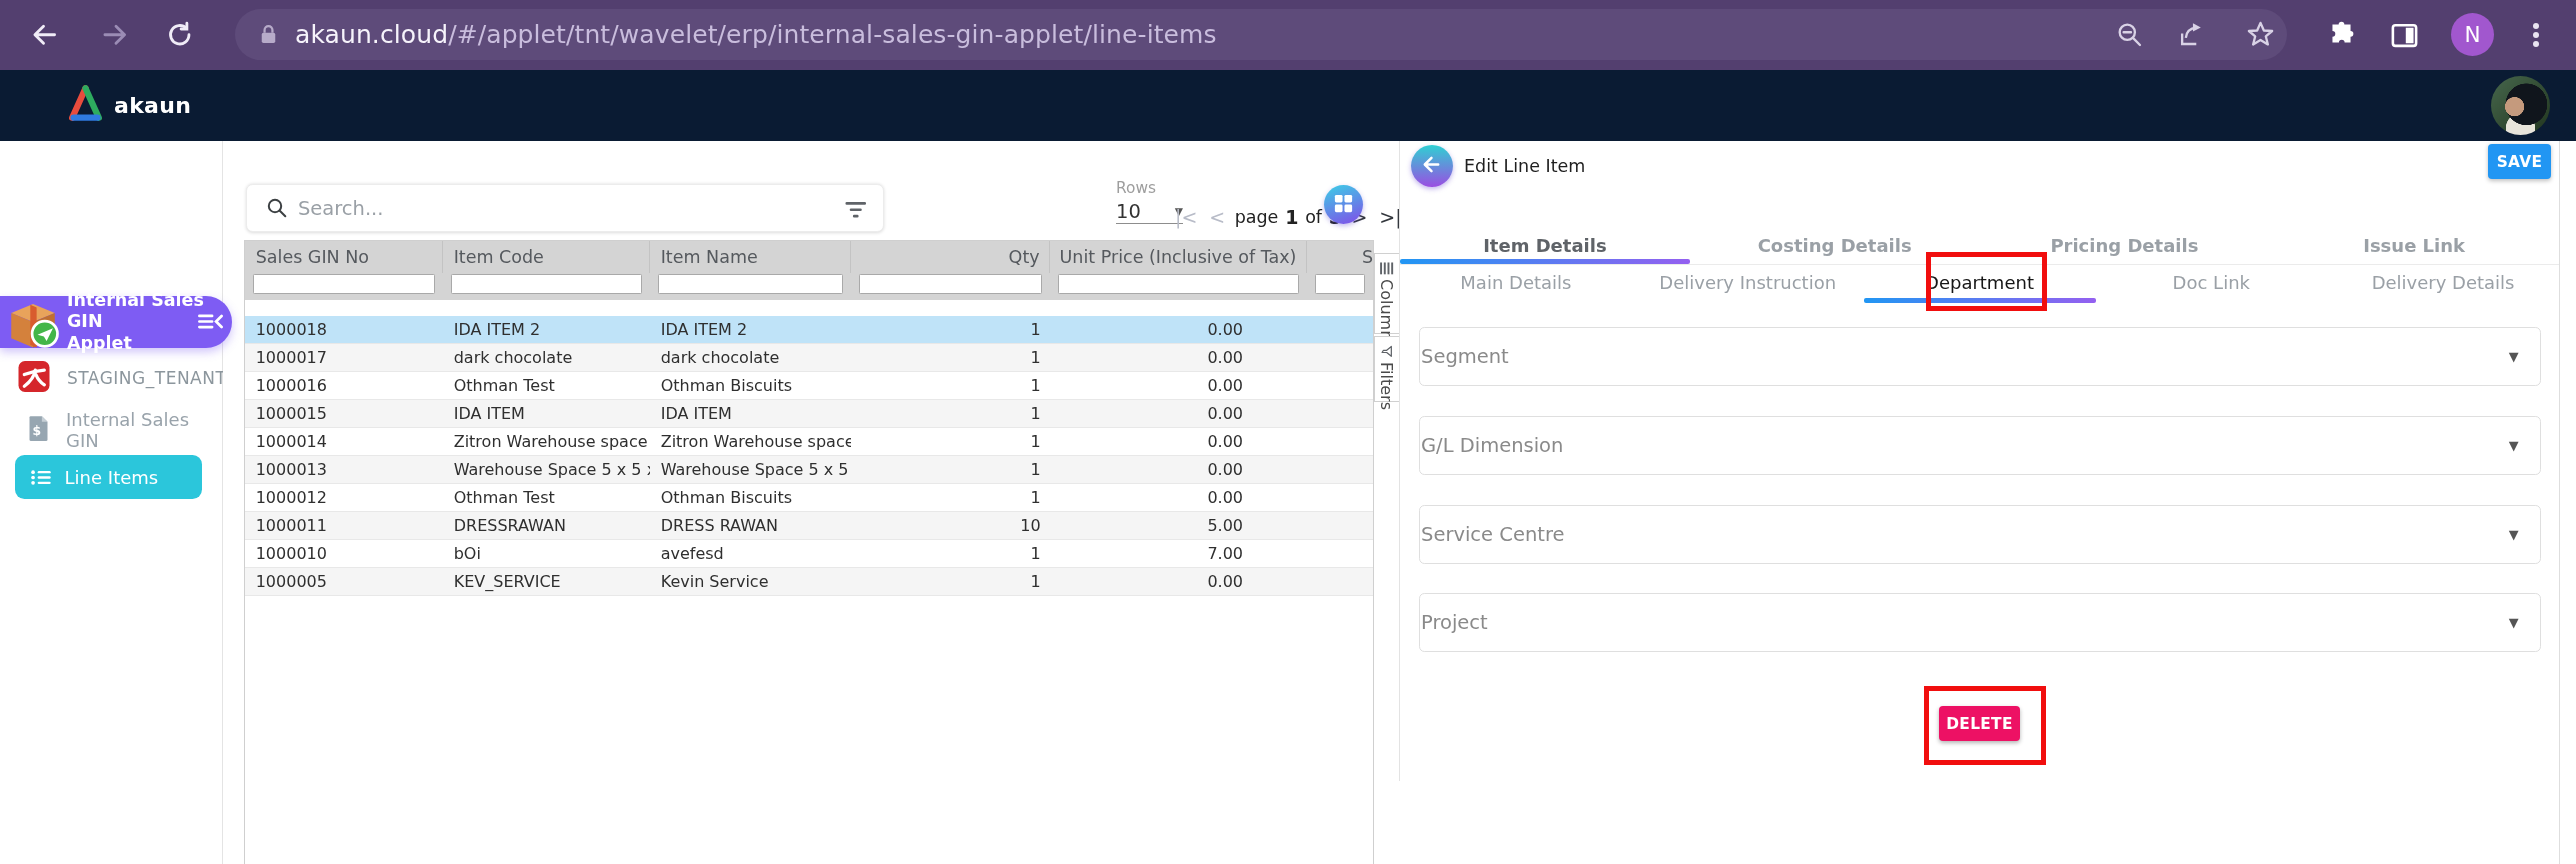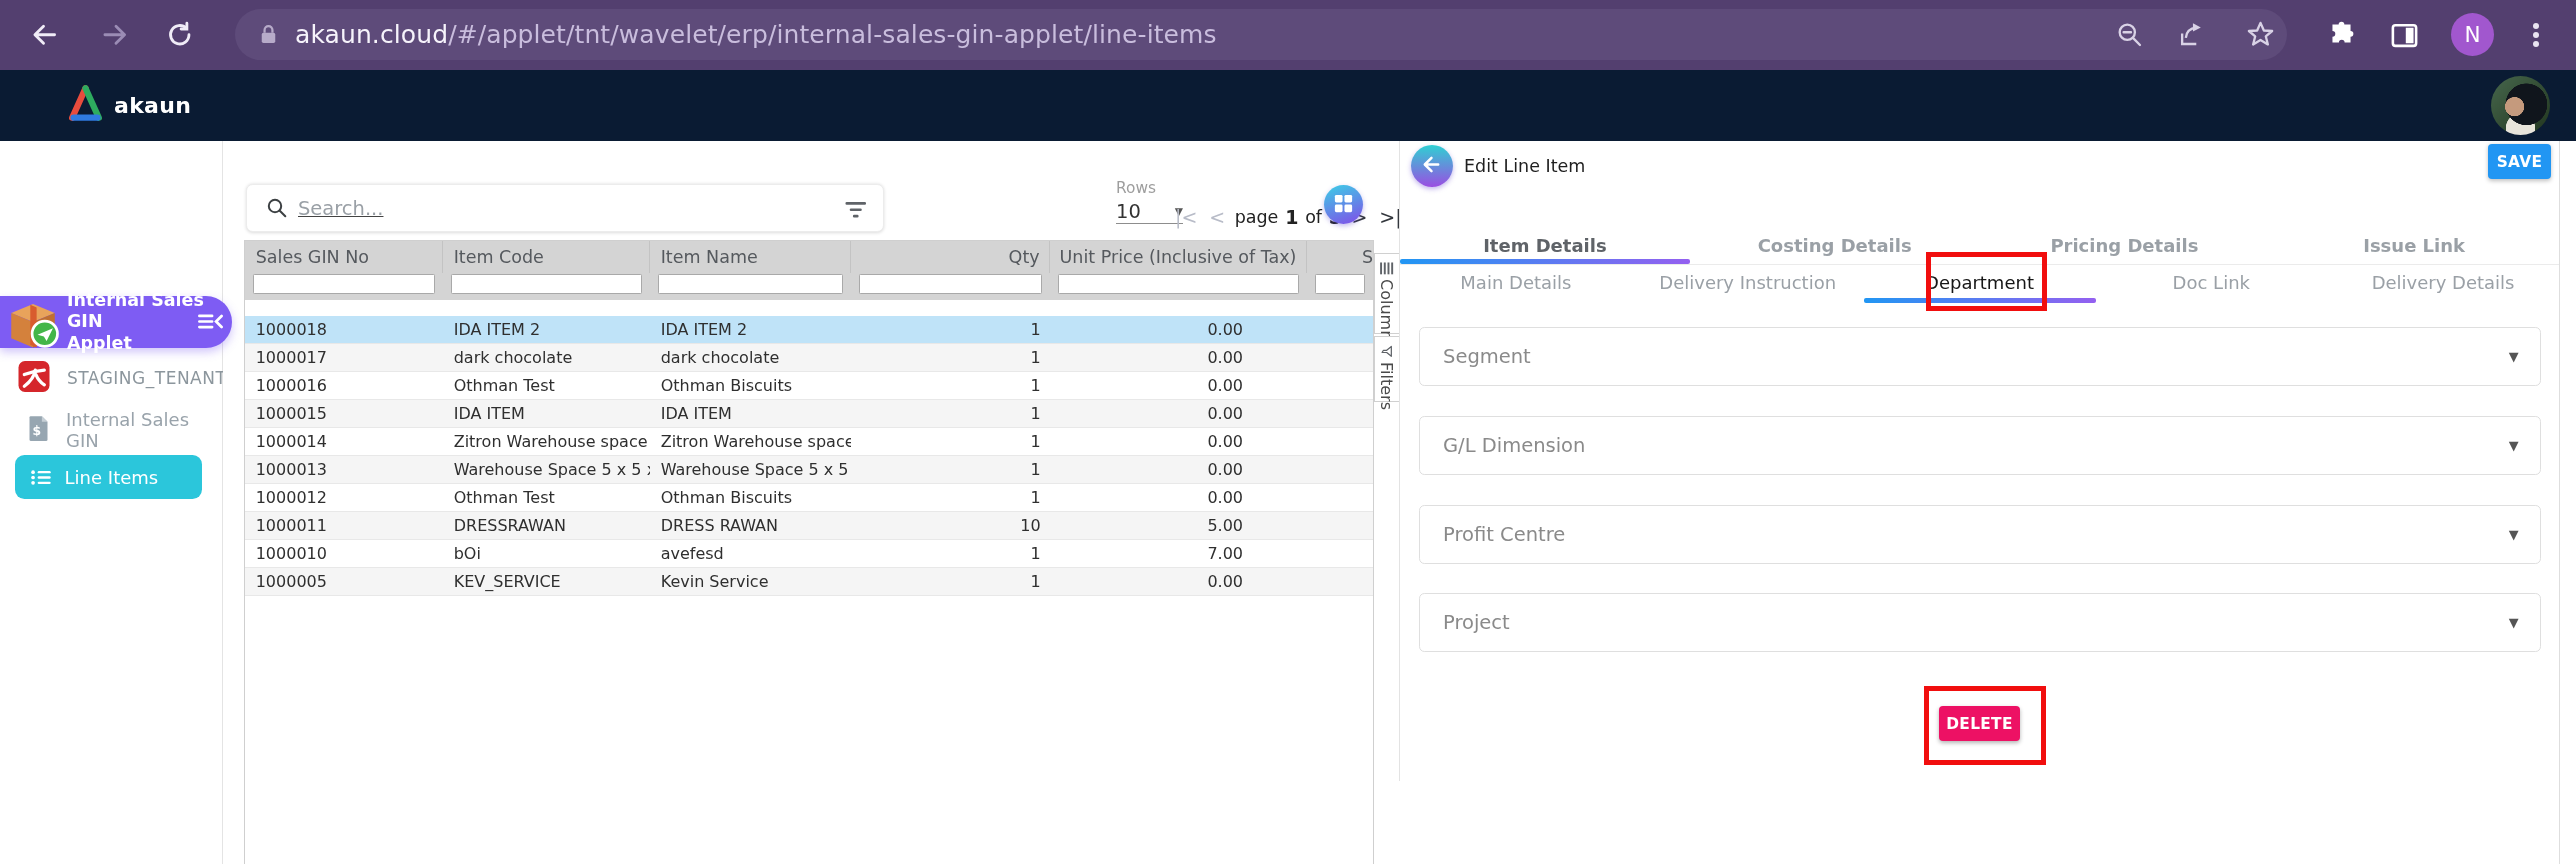--- a/index.html
+++ b/index.html
@@ -47,21 +47,21 @@
                     display:flex; align-items:center; color:#fff; font-size:18px; }
   #nav-line-items .ic { margin:0 12px 0 14.8px; display:flex; }
 
   
   #listing { left:223px; top:141px; width:1177px; height:724px; background:#fff; }
   #listing-title { left:246px; top:160px; font-size:19px; color:#111; font-weight:500;margin-top:24px; }
   #search-card { left:246px; top:184px; width:638px; height:48px; background:#fff; border:0.7px solid #ececec;
                  border-radius:6.7px; box-shadow:0 0.7px 3.4px rgba(0,0,0,.14); display:flex; align-items:center; }
   #search-card .mag { margin-left:17.5px; display:flex; }
   #search-input { border:none; outline:none; font-size:19.5px; color:#444; margin-left:9.4px; width:510px;
-                  font-family:inherit; background:transparent;text-decoration:underline; }
+                  font-family:inherit; background:transparent; }
   #search-input::placeholder { color:#9aa0a6; }
   #filter-list-btn { position:absolute; right:14.8px; top:12px; }
 
   #rows-widget { left:1116px; top:179px; width:74px; }
   #rows-label { font-size:15.4px; color:#9e9e9e; }
   #rows-value { display:flex; align-items:flex-end; border-bottom:1.3px solid #8d8d8d; width:67px; height:27px;
                 font-size:19.5px; color:#333; }
   #rows-value .caret { margin-left:auto; font-size:10.7px; color:#555; line-height:23px; }
   #pagination { left:1169px; top:201px; height:31px; display:flex; align-items:center; font-size:17.5px; color:#222; }
   #pagination .nav { font-size:19px; padding:0 6px; }
@@ -122,21 +122,21 @@
   #subtabs-row { left:0; top:126px; width:1159px; height:36px; display:flex; }
   #subtabs-row .tab { width:20%; text-align:center; font-size:18px; color:#9aa0a6; line-height:32px; }
   #subtabs-row .tab.active { color:#161616; }
   #subtab-underline { left:464px; top:157px; width:232px; height:4.7px;
                       background:linear-gradient(90deg,#2196f3,#9460f0); border-radius:2px; }
   .red-box { border:5.4px solid #f10e0e; background:transparent; z-index:5; }
   #red-box-dept { left:526px; top:111px; width:121px; height:59px; }
   #red-box-delete { left:524px; top:545px; width:122px; height:79px; }
   .field-card { left:19px; width:1122px; height:59px; border:1.3px solid #dfdfdf; border-radius:5.4px;
                 background:#fff; display:flex; align-items:center; }
-  .field-card .flabel { margin-left:23px; font-size:19.5px; color:#8a8a8a; }
+  .field-card .flabel { margin-left:1px; font-size:19.5px; color:#8a8a8a; }
   .field-card .caret { margin-left:auto; margin-right:21.5px; font-size:12.8px; color:#555; }
   #field-0 { top:186px; } #field-1 { top:275px; } #field-2 { top:364px; } #field-3 { top:452px; }
   #delete-btn { left:539px; top:565px; width:81px; height:35px; background:#ed1164; border-radius:4px;
                 color:#fff; font-size:15.4px; font-weight:700; display:flex; align-items:center; justify-content:center;
                 box-shadow:0 2px 4.7px rgba(0,0,0,.3); letter-spacing:0.3px; }
   #gutter { left:2559px; top:141px; width:17.5px; height:724px; background:#fff; border-left:0.7px solid #dedede; }
 </style>
 </head>
 <body>
 
@@ -487,21 +487,21 @@
 
   <div id="field-0" class="abs field-card">
     <span class="flabel">Segment</span>
     <span class="caret">▼</span>
   </div>
   <div id="field-1" class="abs field-card">
     <span class="flabel">G/L Dimension</span>
     <span class="caret">▼</span>
   </div>
   <div id="field-2" class="abs field-card">
-    <span class="flabel">Profit Centre</span>
+    <span class="flabel">Service Centre</span>
     <span class="caret">▼</span>
   </div>
   <div id="field-3" class="abs field-card">
     <span class="flabel">Project</span>
     <span class="caret">▼</span>
   </div>
 
   <div id="delete-btn" class="abs">DELETE</div>
   <div id="red-box-delete" class="abs red-box"></div>
 </div>

